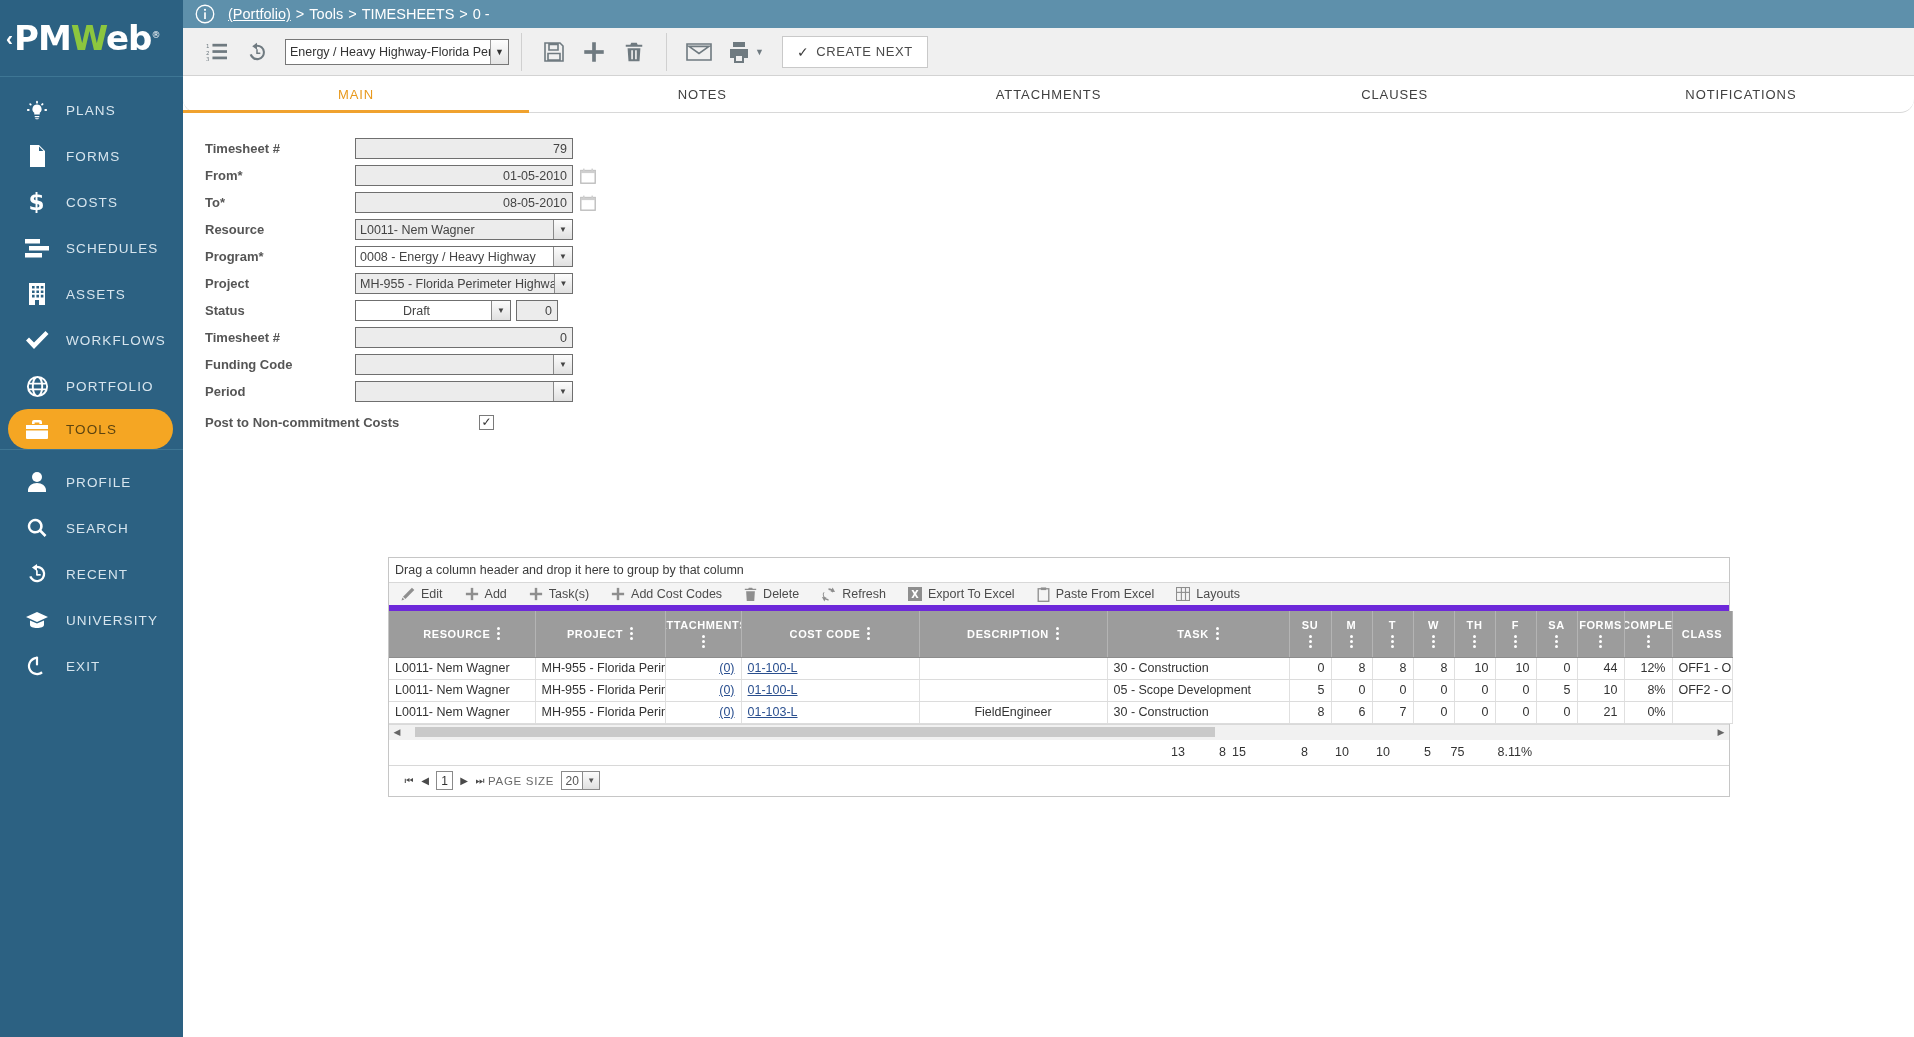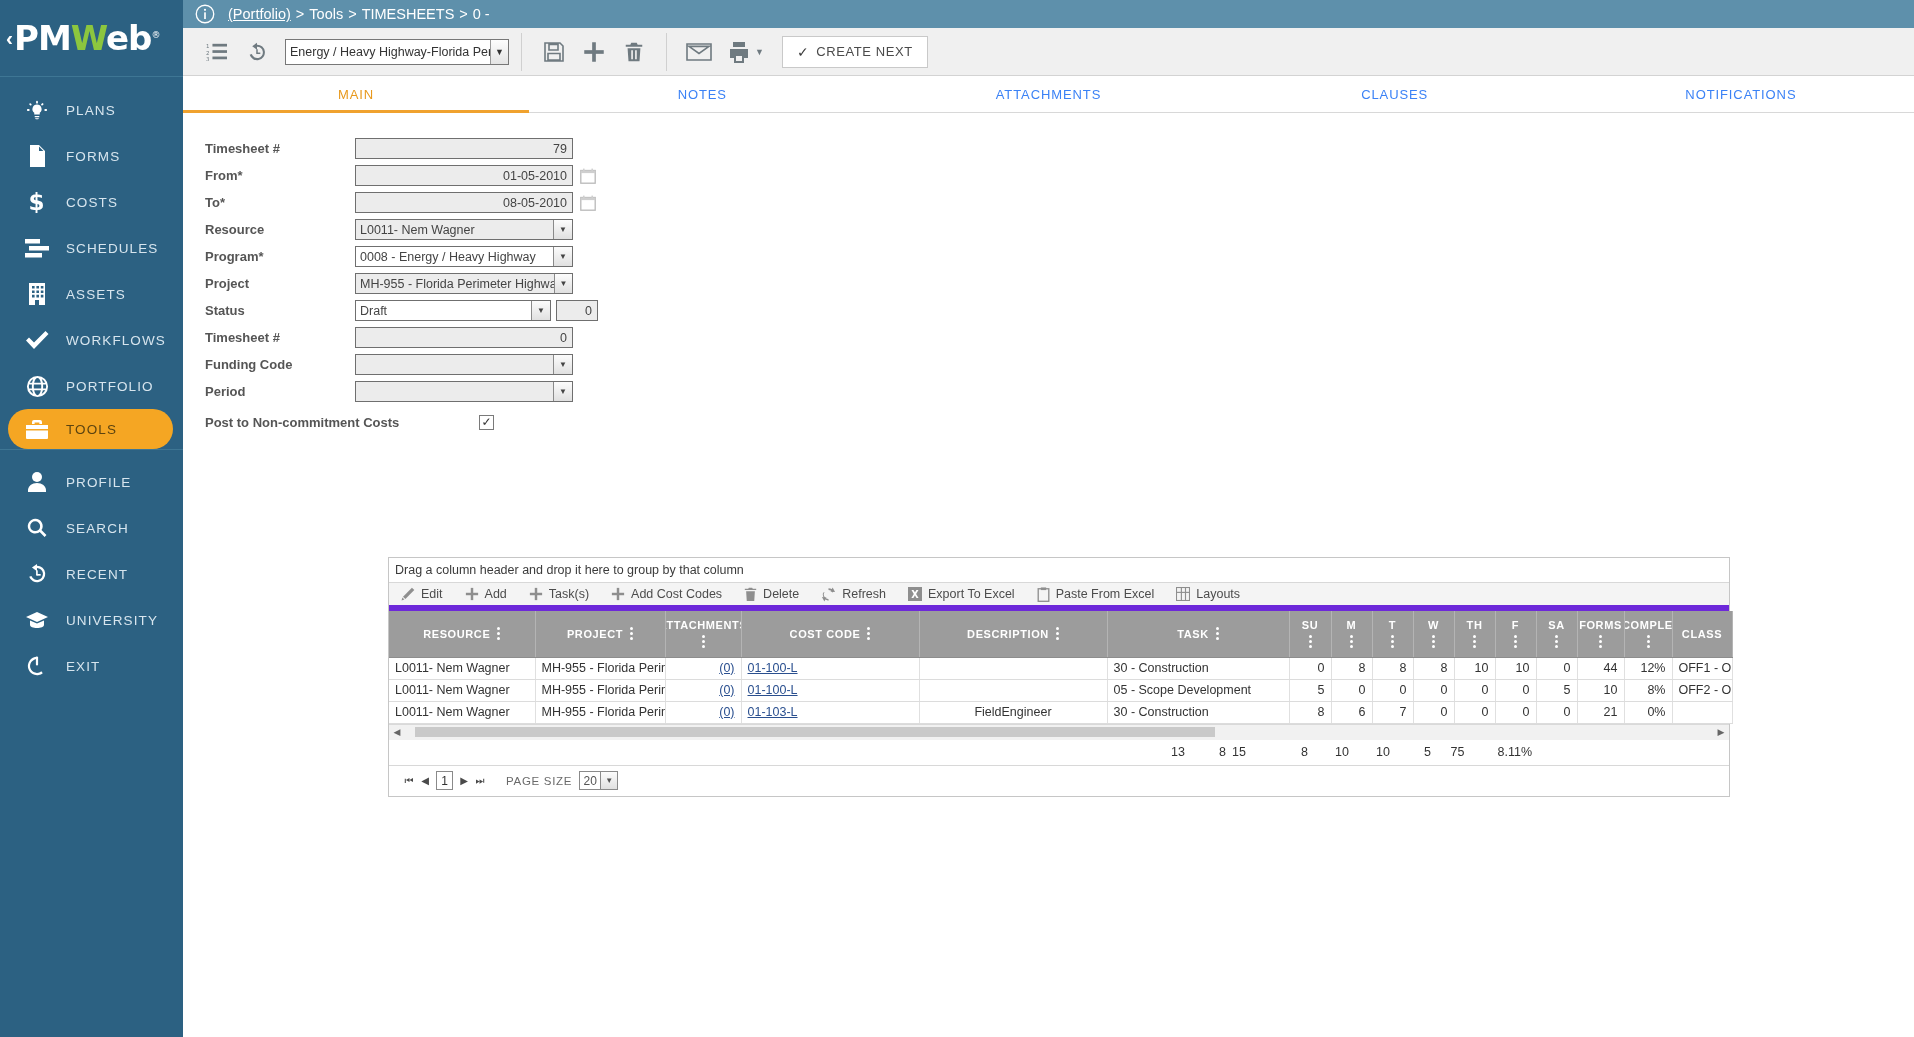--- a/index.html
+++ b/index.html
@@ -116,24 +116,25 @@
     padding: 0 14px; margin-left: 18px;
     font-size: 13px; color:#4a4a4a; letter-spacing:.6px;
     cursor:pointer;
   }
   .create-next .chk { color:#3b3b3b; margin-right:7px; font-size:14px; }
 
   .tabs {
     height: 37px; background: #fff;
     border-bottom: 1px solid #d8d8d8;
     display: flex;
+    border-radius: 14px;
   }
   .tab {
     flex: 1 1 0; display:flex; align-items:center; justify-content:center;
-    font-size: 13px; letter-spacing: .9px; color:#3b82f6;
+    font-size: 13px; letter-spacing: .9px; color:#404040;
     cursor: pointer; position: relative;
   }
   .tab.active { color:#e8991d; }
   .tab.active:after {
     content:''; position:absolute; left:0; right:0; bottom:-1px;
     height:3px; background:#f0a22e;
   }
 
   .content { flex:1 1 auto; background:#fff; overflow:hidden; position:relative; }
 
@@ -154,21 +155,21 @@
     display:flex; align-items:center;
     font-size:12.5px; color:#444;
   }
   .fdrop .v { flex:1 1 auto; padding-left:4px; white-space:nowrap; overflow:hidden; }
   .fdrop .a {
     width:19px; height:19px; border-left:1px solid #8a8a8a;
     background: linear-gradient(#fcfcfc,#e0e0e0);
     display:flex; align-items:center; justify-content:center; font-size:8px;
   }
   .fdrop.white { background:#fff; }
-  .fdrop.status { width:196px; }
+  .fdrop.status { width:156px;padding-left:43px; }
   .cal-ico { margin-left:7px; display:flex; align-items:center; }
   .small-num {
     width: 42px; height:21px; border:1px solid #6f6f6f; background:#ececec;
     margin-left:5px; font-size:12.5px; color:#444;
     display:flex; align-items:center; justify-content:flex-end; padding-right:5px;
   }
   .chkbox {
     width:15px; height:15px; border:1px solid #7a7a7a; background:#fff;
     display:flex; align-items:center; justify-content:center;
     font-size:12px; color:#333; margin-left: 62px;
@@ -250,21 +251,21 @@
     height: 30px; background:#fff;
     display:flex; align-items:center; padding-left:12px;
     font-size: 12px; color:#555;
   }
   .pg-btn { width:16px; display:flex; align-items:center; justify-content:center; font-size:10px; color:#4a4a4a; cursor:pointer; }
   .pg-num {
     width:17px; height:19px; border:1px solid #8a8a8a; background:#fff;
     display:flex; align-items:center; justify-content:center;
     font-size:12px; margin:0 3px; color:#333;
   }
-  .pg-label { margin-left: 18px; letter-spacing:.7px; color:#6a6a6a; font-size:11.5px; }
+  .pg-label { letter-spacing:.7px; color:#6a6a6a; font-size:11.5px; }
   .pg-size {
     width:22px; height:19px; border:1px solid #8a8a8a; background:#fff;
     display:flex; align-items:center; justify-content:center; font-size:12px;
     margin-left:7px;
   }
   .pg-size-arw {
     width:17px; height:19px; border:1px solid #8a8a8a; border-left:none;
     background: linear-gradient(#fcfcfc,#e0e0e0);
     display:flex; align-items:center; justify-content:center; font-size:8px;
   }

